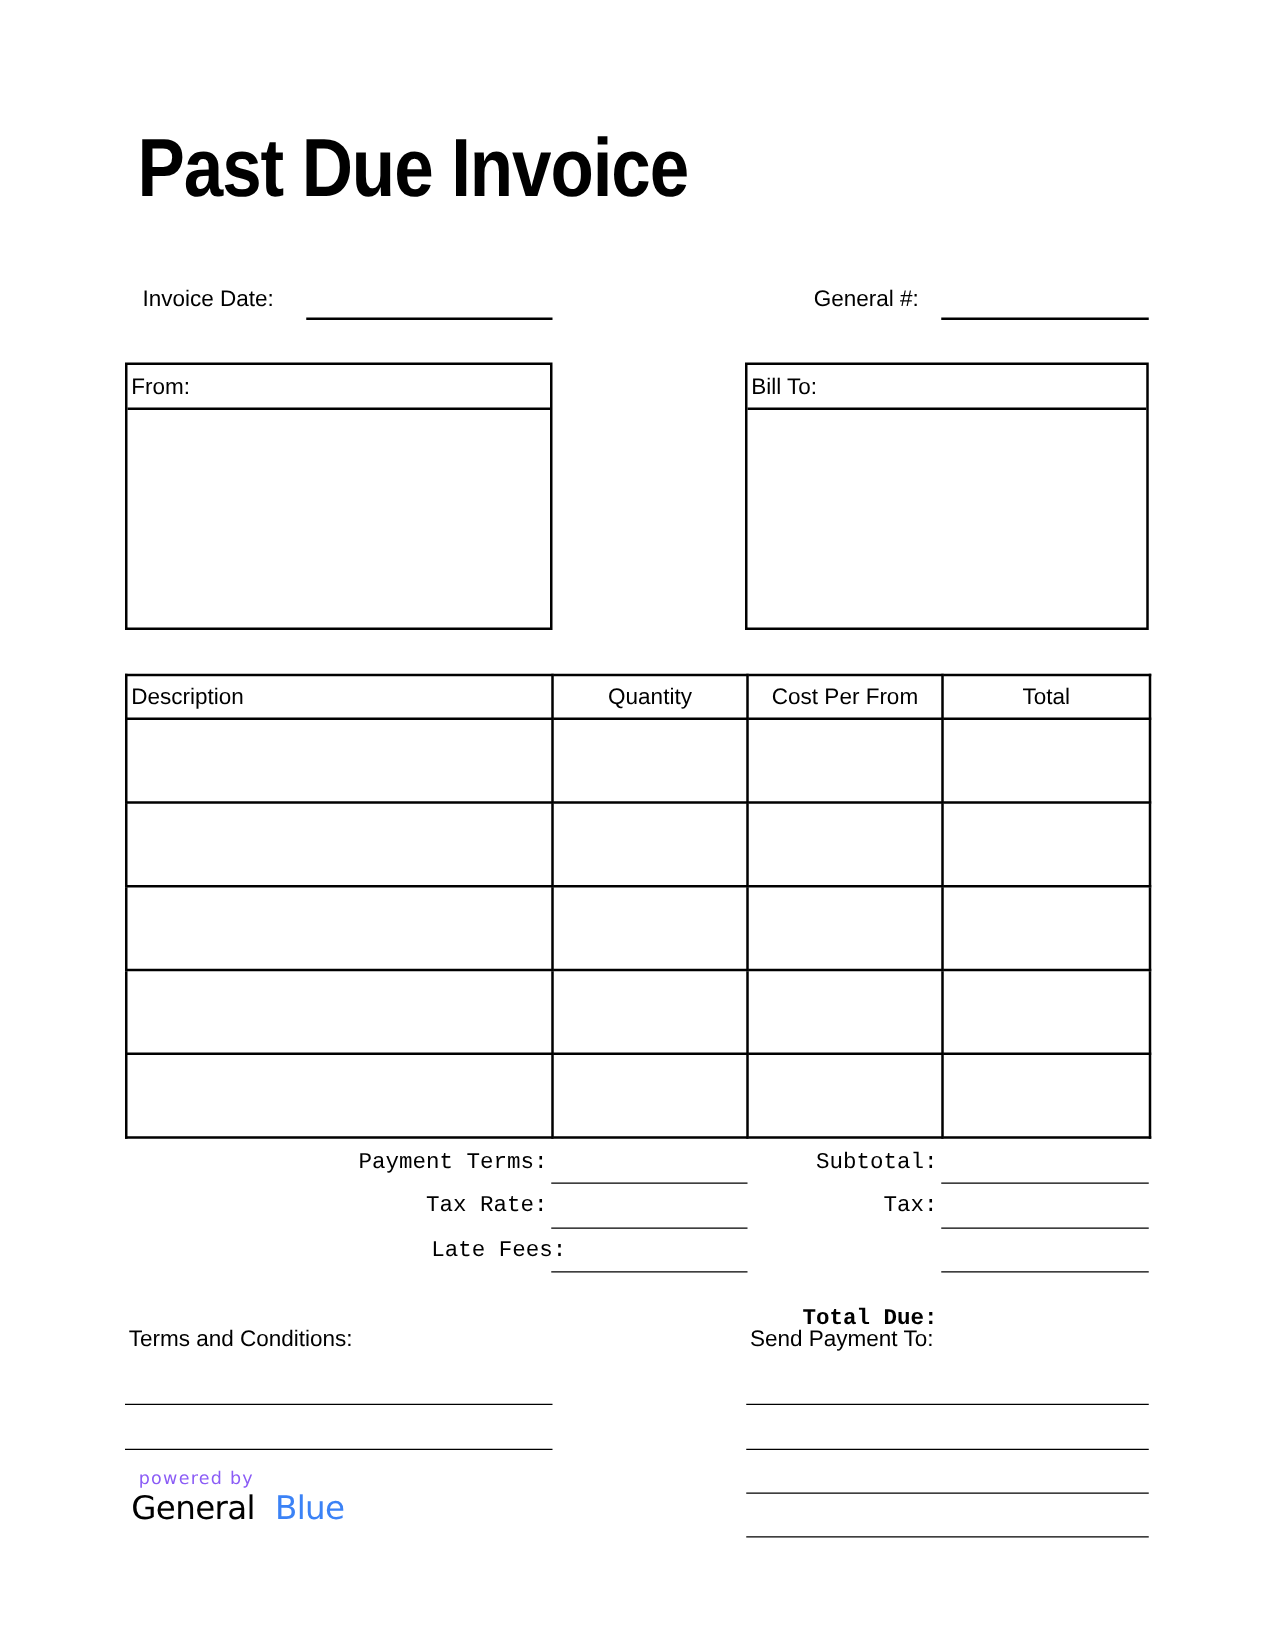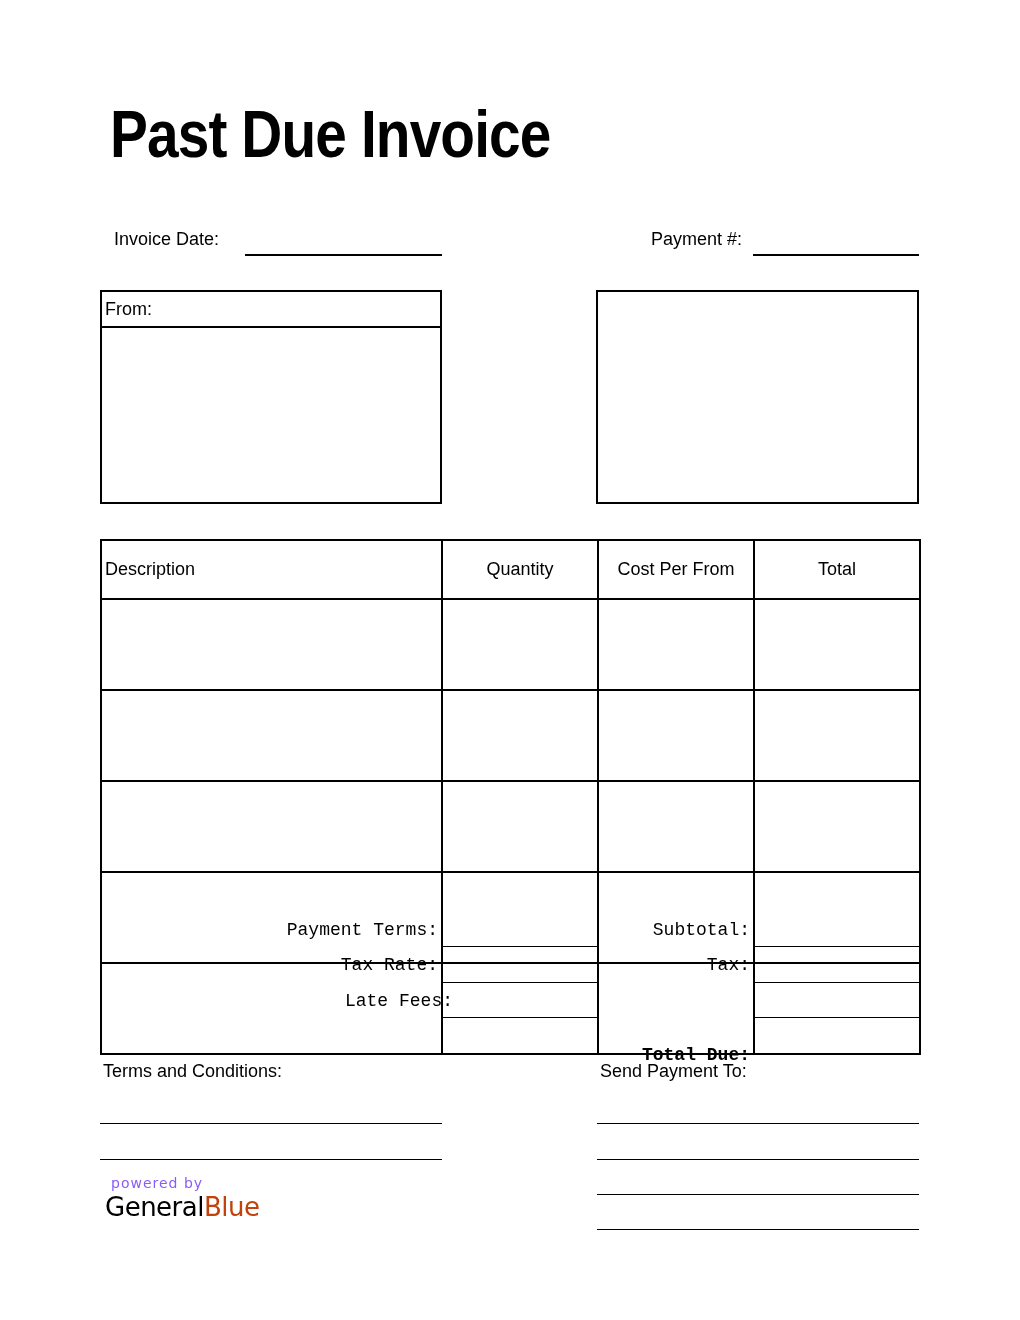--- a/index.html
+++ b/index.html
@@ -8,49 +8,52 @@
   .abs { position: absolute; }
   .title { left: 110px; top: 96px; font-size: 66px; font-weight: bold; letter-spacing: -1px;
            transform: scaleX(0.86); transform-origin: left top; white-space: nowrap; }
   .lbl { font-size: 18px; white-space: nowrap; }
   .line { height: 0; border-top: 2px solid #000; }
   .thin { border-top: 1.5px solid #000; }
   .box { border: 2px solid #000; box-sizing: border-box; }
   .box-head { position: absolute; left: 0; right: 0; top: 0; height: 36px; border-bottom: 2px solid #000; box-sizing: border-box; }
   .box-head span { position: absolute; left: 3px; top: 7px; font-size: 18px; }
   table.items { position: absolute; left: 100px; top: 539px; width: 819px; border-collapse: collapse; table-layout: fixed; }
-  table.items td, table.items th { border: 2px solid #000; padding: 12px; font-weight: normal; font-size: 18px; }
+  table.items td, table.items th { border: 2px solid #000; padding: 0; font-weight: normal; font-size: 18px; }
   table.items th { height: 33px; }
   table.items td { height: 65px; }
   .th-left { text-align: left; padding-left: 3px !important; }
   .th-center { text-align: center; }
   .r { text-align: right; font-family: Liberation Mono, monospace; }
   .brand-pb { left: 111px; top: 1175px; font-family: "DejaVu Sans", sans-serif; font-size: 14px; color: #8b5cf6; letter-spacing: 1px; }
   .brand { left: 105px; top: 1192px; font-family: "DejaVu Sans", sans-serif; font-size: 26px; letter-spacing: -0.5px; }
-  .brand .blue { color: #c2410c; }
+  .brand .blue { color: #3b82f6; margin-left: 16px; }
 </style>
 </head>
 <body>
 
 <div class="abs title">Past Due Invoice</div>
 
 <div class="abs lbl" style="left:114px; top:229px;">Invoice Date:</div>
 <div class="abs line" style="left:245px; top:254px; width:197px;"></div>
 
-<div class="abs lbl" style="left:651px; top:229px;">Payment #:</div>
+<div class="abs lbl" style="left:651px; top:229px;">General #:</div>
 <div class="abs line" style="left:753px; top:254px; width:166px;"></div>
 
 <div class="abs box" style="left:100px; top:290px; width:342px; height:214px;">
   <div class="box-head">
     <span>From:</span>
   </div>
   <div style="position:absolute; left:0; right:0; top:36px; bottom:0;"></div>
 </div>
 
 <div class="abs box" style="left:596px; top:290px; width:323px; height:214px;">
+  <div class="box-head">
+    <span>Bill To:</span>
+  </div>
   <div style="position:absolute; left:0; right:0; top:36px; bottom:0;"></div>
 </div>
 
 <table class="items">
   <colgroup>
     <col style="width:341px">
       <col style="width:156px">
       <col style="width:156px">
       <col style="width:166px">
   </colgroup>

